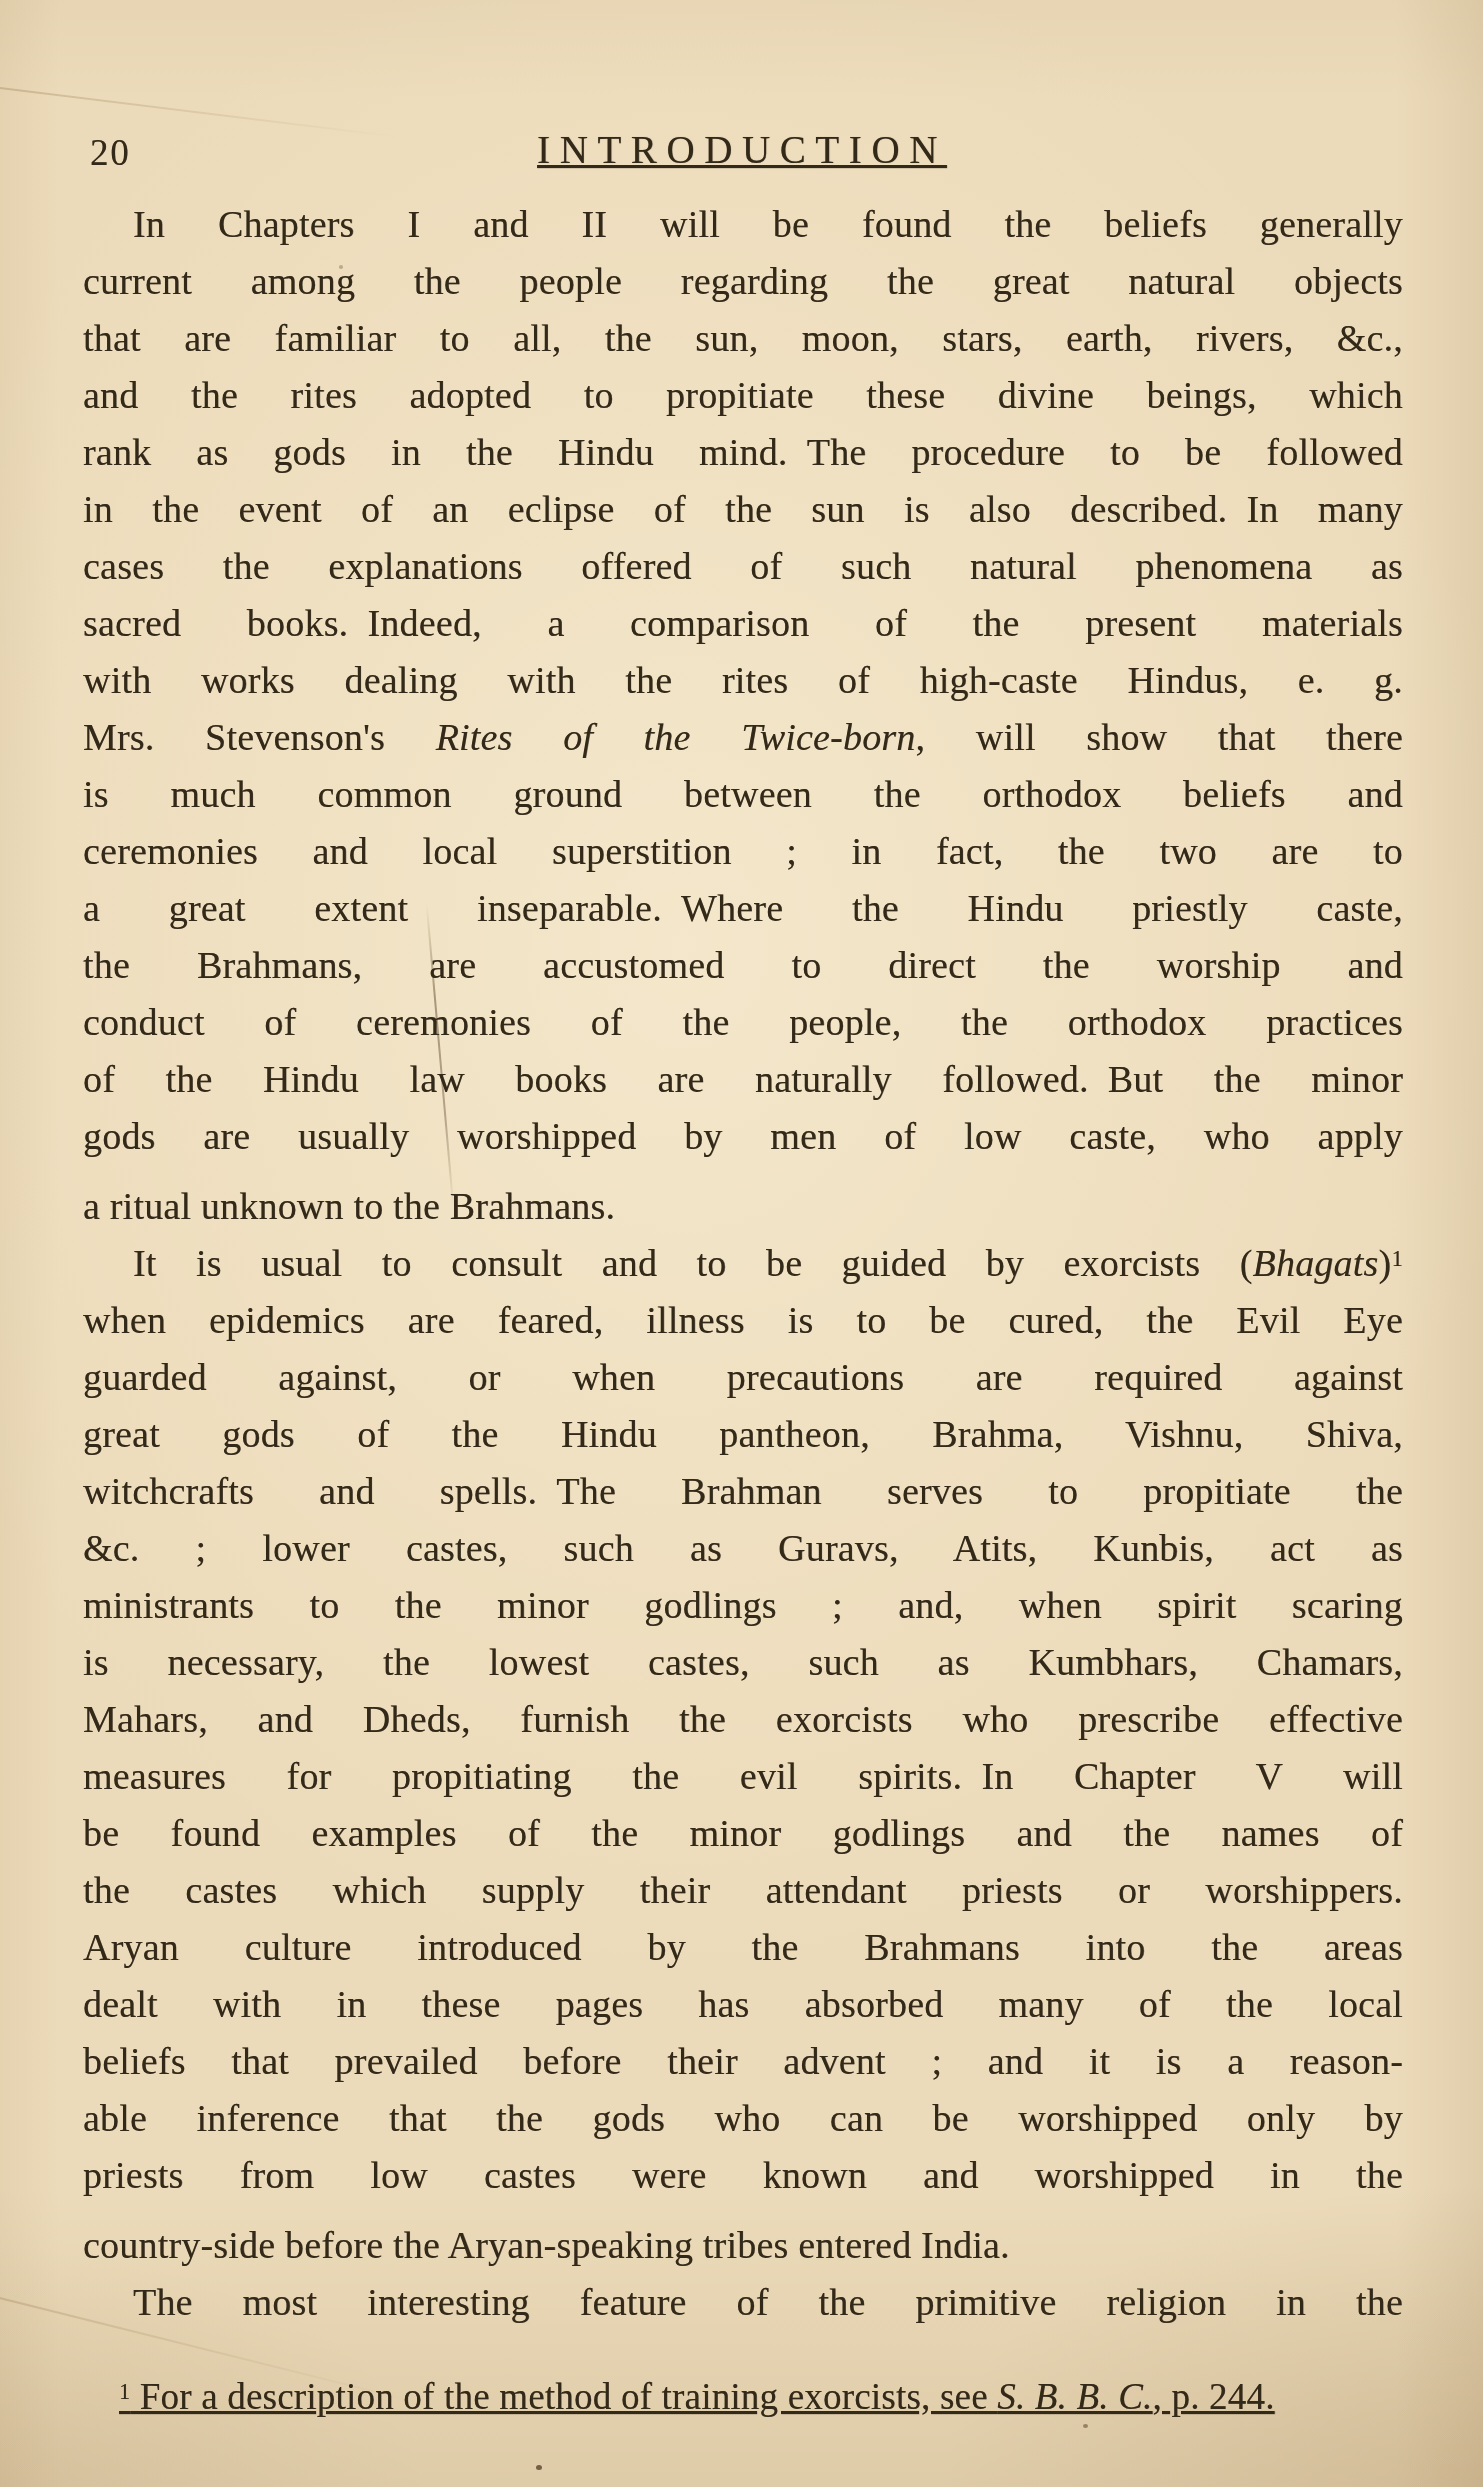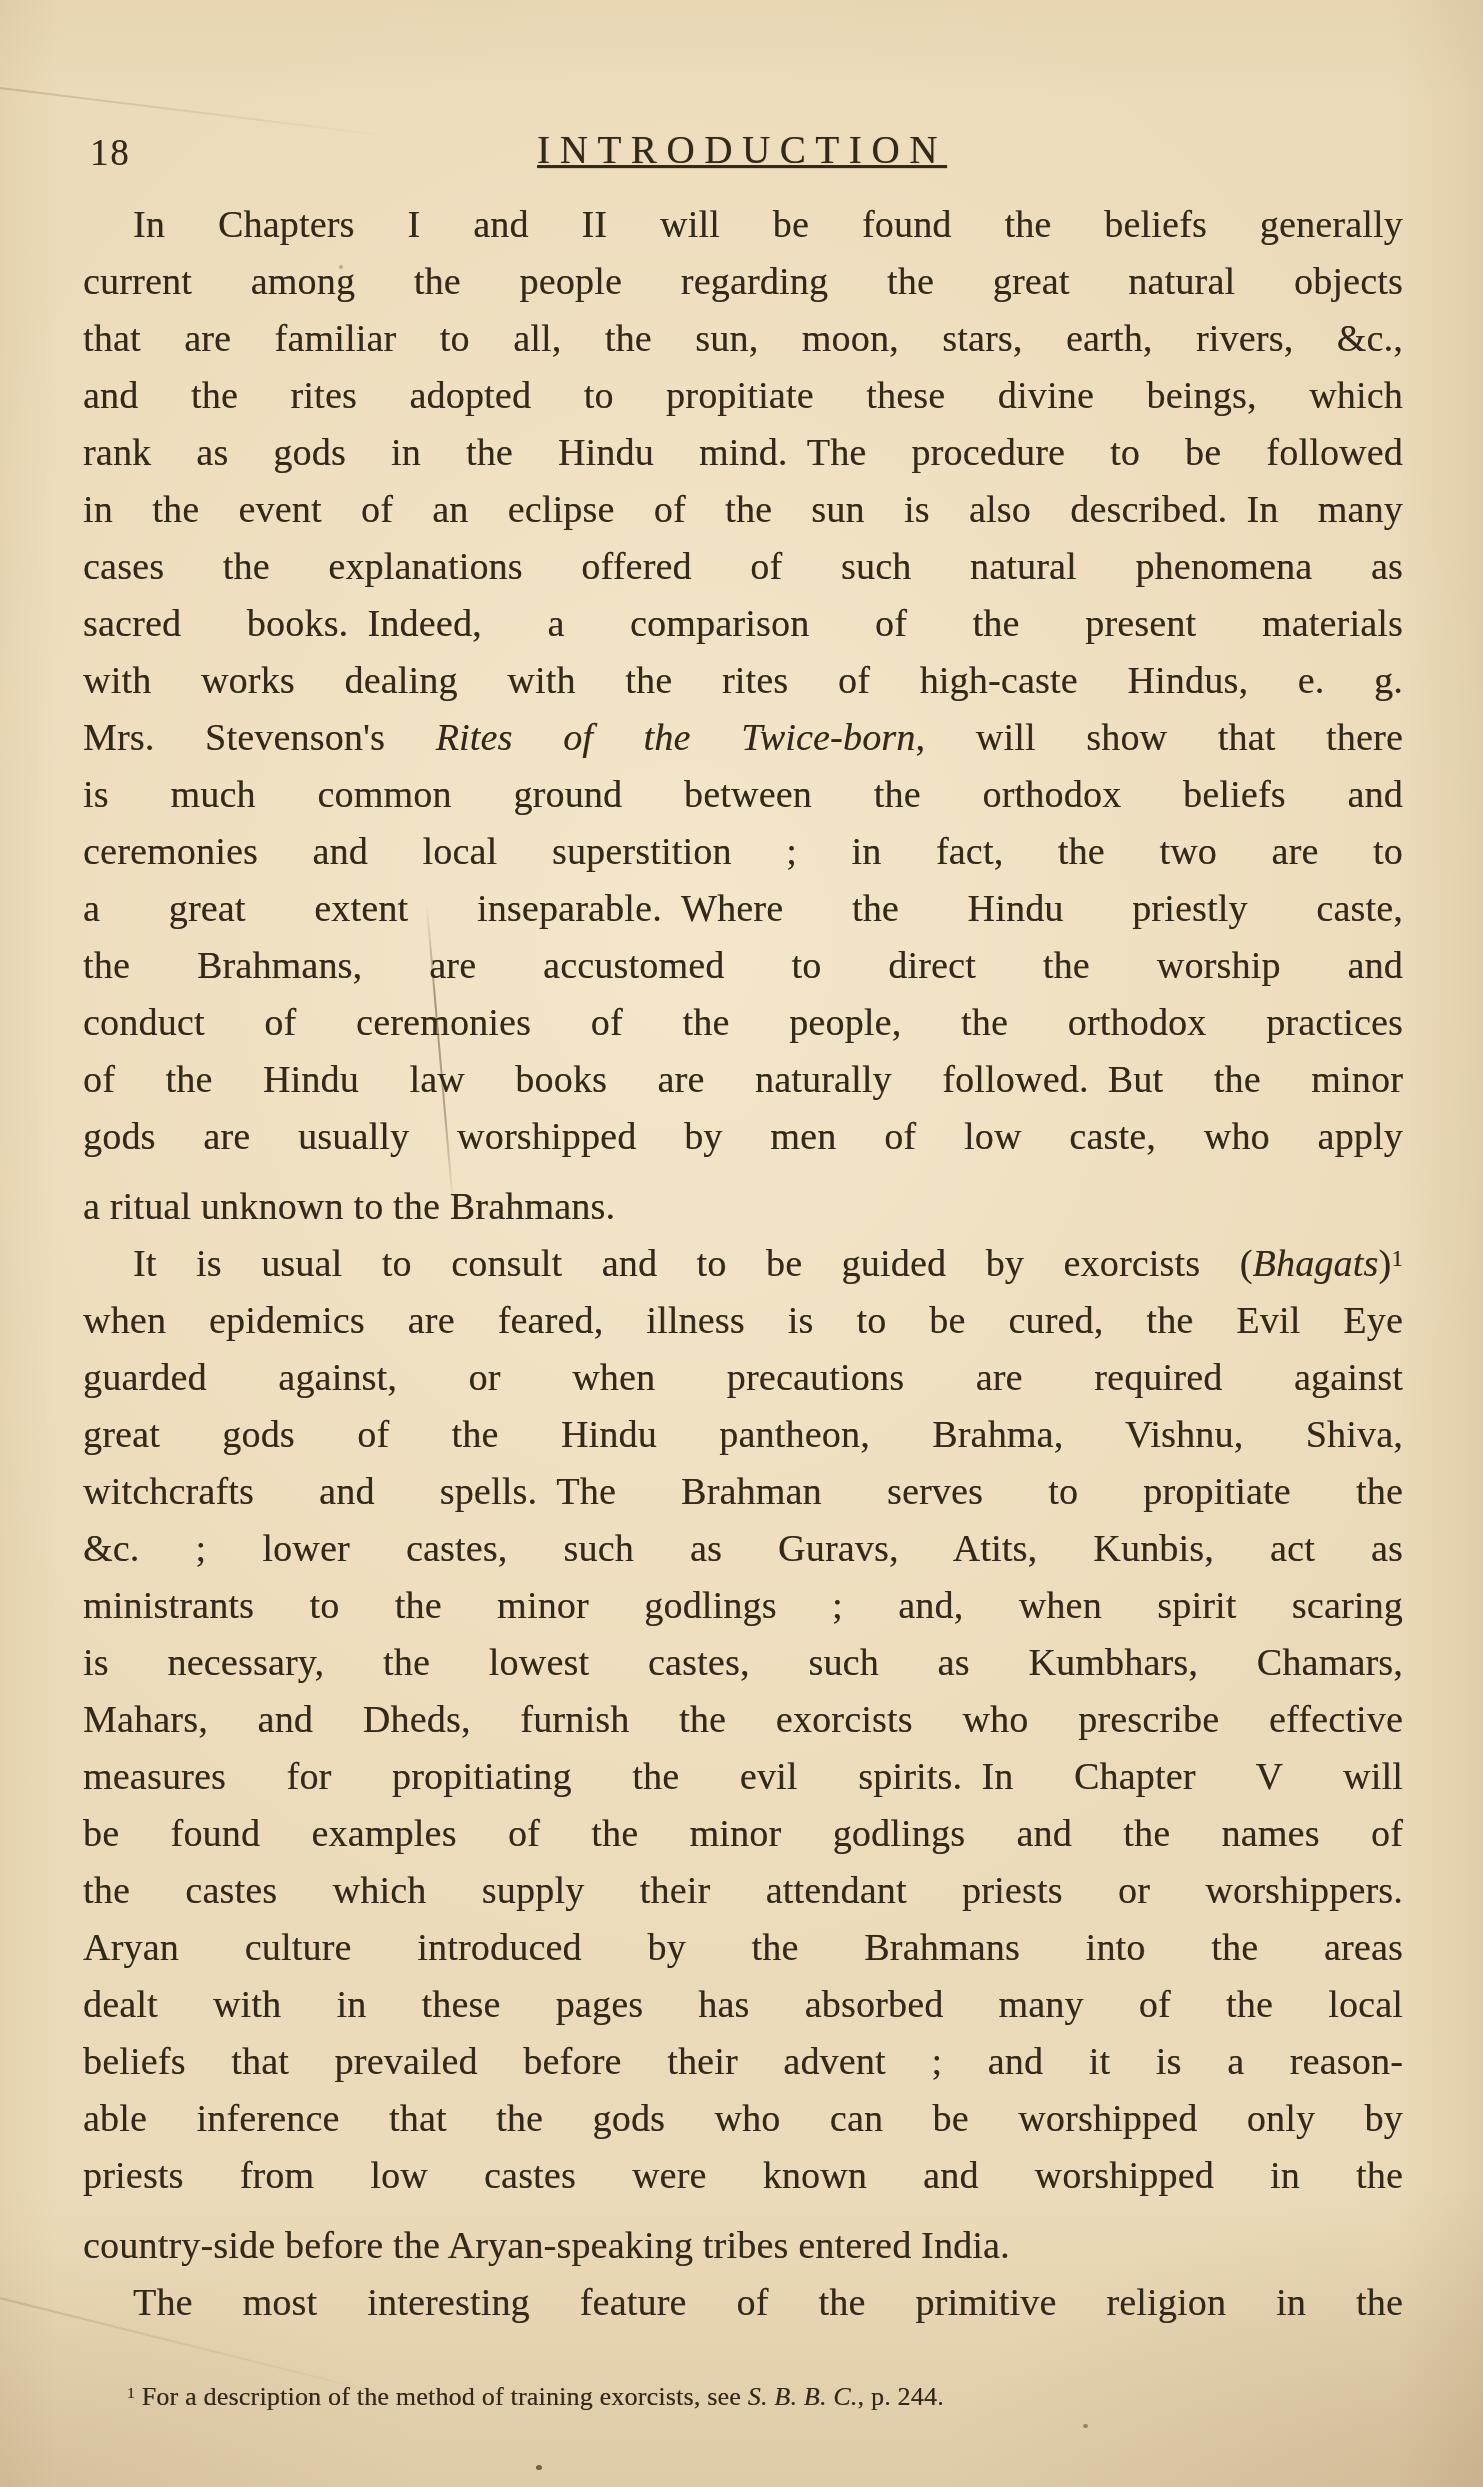--- a/index.html
+++ b/index.html
@@ -67,41 +67,42 @@
     text-align: justify; text-align-last: justify;
     letter-spacing: 0.2px;
   }
   .line.nolast { text-align-last: left; margin-top: 13px; }
   .line.ind { padding-left: 50px; }
   em { font-style: italic; }
   sup { font-size: 60%; vertical-align: 0.45em; line-height: 0; }
 
   
   .footnote {
-    position: absolute; left: 101px; top: 2361px; width: 1321px;
-    font-size: 26px; line-height: 45px;
+    position: absolute; left: 93px; top: 2361px; width: 1321px;
+    font-size: 37px; line-height: 45px;
     text-shadow: 0.3px 0.3px 0.5px rgba(44,34,22,0.5);
+    text-decoration: underline;
   }
   .footnote .line { line-height: 45px; height: 45px; text-align: left; text-align-last: left; }
   .footnote .line.ind { padding-left: 26px; }
 </style>
 </head>
 <body>
 
 <div class="scan">
 
   <div class="artifact crease-top-left"></div>
   <div class="artifact scratch-mid"></div>
   <div class="artifact crease-bottom-left"></div>
   <div class="speck s1"></div>
   <div class="speck s2"></div>
   <div class="speck s3"></div>
 
   <header class="page-head">
-    <span class="pagenum">18</span>
+    <span class="pagenum">20</span>
     <span class="running-head">INTRODUCTION</span>
   </header>
 
   <main class="text-block" id="text-block">
       <div class="paragraph">
         <div class="line ind"><span>In Chapters I and II will be found the beliefs generally</span></div>
         <div class="line"><span>current among the people regarding the great natural objects</span></div>
         <div class="line"><span>that are familiar to all, the sun, moon, stars, earth, rivers, &amp;c.,</span></div>
         <div class="line"><span>and the rites adopted to propitiate these divine beings, which</span></div>
         <div class="line"><span>rank as gods in the Hindu mind. The procedure to be followed</span></div>

